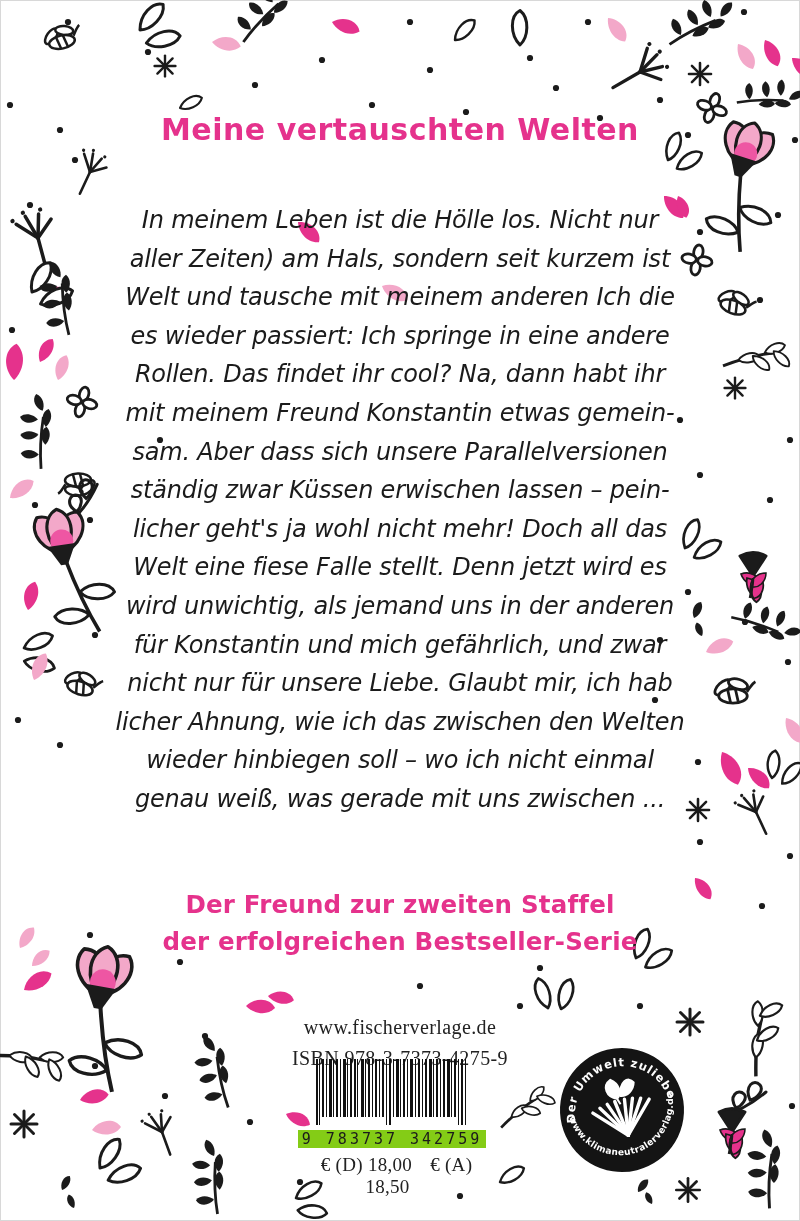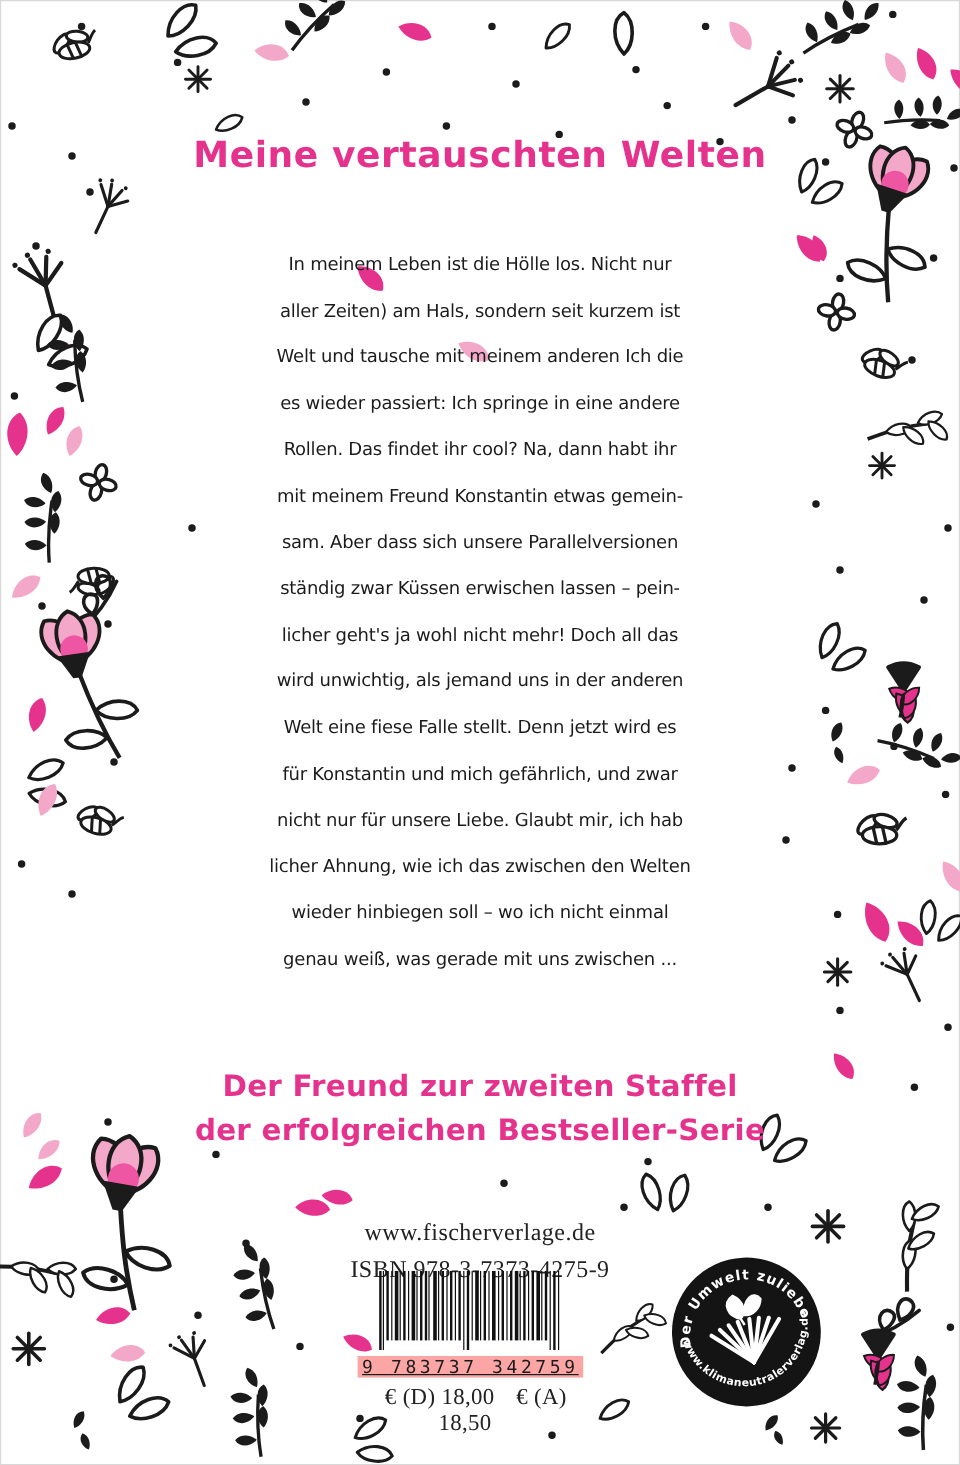--- a/index.html
+++ b/index.html
@@ -9,35 +9,35 @@
     font-family:"DejaVu Sans",sans-serif;color:#1b1b1b;
     box-shadow:inset 0 0 0 1px #d8d8d8;
   }
   .deco{position:absolute;inset:0;z-index:0;}
   .content{position:absolute;inset:0;z-index:1;pointer-events:none;padding-left:28px;}
   .title{
     position:absolute;top:112px;left:0;width:100%;text-align:center;
     font-size:30px;font-weight:600;letter-spacing:.5px;color:#e5328c;margin:0;
   }
   .body-block{position:absolute;top:201px;left:90px;width:620px;text-align:center;}
-  .bl{font-size:15px;line-height:38.6px;letter-spacing:-.2px;white-space:nowrap;}
+  .bl{font-size:24px;line-height:38.6px;letter-spacing:-.2px;white-space:nowrap;font-style:italic;}
   .subtitle{
     position:absolute;top:886px;left:0;width:100%;text-align:center;
     color:#e5328c;font-size:24.5px;font-weight:600;line-height:37px;letter-spacing:.2px;
   }
   .pub{
     position:absolute;top:999px;left:0;width:100%;text-align:center;
     font-family:"Liberation Serif",serif;font-size:20px;line-height:31px;color:#222;
     letter-spacing:.4px;
     margin-top:13px;
   }
   .barcode-block{position:absolute;top:1059px;left:292px;width:200px;text-align:center;}
   .bdigits{
     font-family:"DejaVu Sans Mono",monospace;font-size:15px;letter-spacing:3px;
-    margin-top:-14px;background:#fca5a5;display:inline-block;padding:0 4px;text-decoration:underline;
+    margin-top:-14px;background:#84cc16;display:inline-block;padding:0 4px;
   }
   .prices{
     font-family:"Liberation Serif",serif;font-size:19px;color:#222;margin-top:6px;
     letter-spacing:.3px;
   }
   .prices span{margin:0 9px;}
   .badge{position:absolute;top:1040px;left:552px;width:140px;height:140px;transform:rotate(-14deg);}
 </style>
 </head>
 <body>
@@ -313,22 +313,22 @@
     <div class="body-block">
       <div class="bl">In meinem Leben ist die Hölle los. Nicht nur</div>
       <div class="bl">aller Zeiten) am Hals, sondern seit kurzem ist</div>
       <div class="bl">Welt und tausche mit meinem anderen Ich die</div>
       <div class="bl">es wieder passiert: Ich springe in eine andere</div>
       <div class="bl">Rollen. Das findet ihr cool? Na, dann habt ihr</div>
       <div class="bl">mit meinem Freund Konstantin etwas gemein-</div>
       <div class="bl">sam. Aber dass sich unsere Parallelversionen</div>
       <div class="bl">ständig zwar Küssen erwischen lassen – pein-</div>
       <div class="bl">licher geht's ja wohl nicht mehr! Doch all das</div>
+      <div class="bl">Welt eine fiese Falle stellt. Denn jetzt wird es</div>
       <div class="bl">wird unwichtig, als jemand uns in der anderen</div>
-      <div class="bl">Welt eine fiese Falle stellt. Denn jetzt wird es</div>
       <div class="bl">für Konstantin und mich gefährlich, und zwar</div>
       <div class="bl">nicht nur für unsere Liebe. Glaubt mir, ich hab</div>
       <div class="bl">licher Ahnung, wie ich das zwischen den Welten</div>
       <div class="bl">wieder hinbiegen soll – wo ich nicht einmal</div>
       <div class="bl">genau weiß, was gerade mit uns zwischen ...</div>
     </div>
 
     <div class="subtitle">
       <div>Der Freund zur zweiten Staffel</div>
       <div>der erfolgreichen Bestseller-Serie</div>

